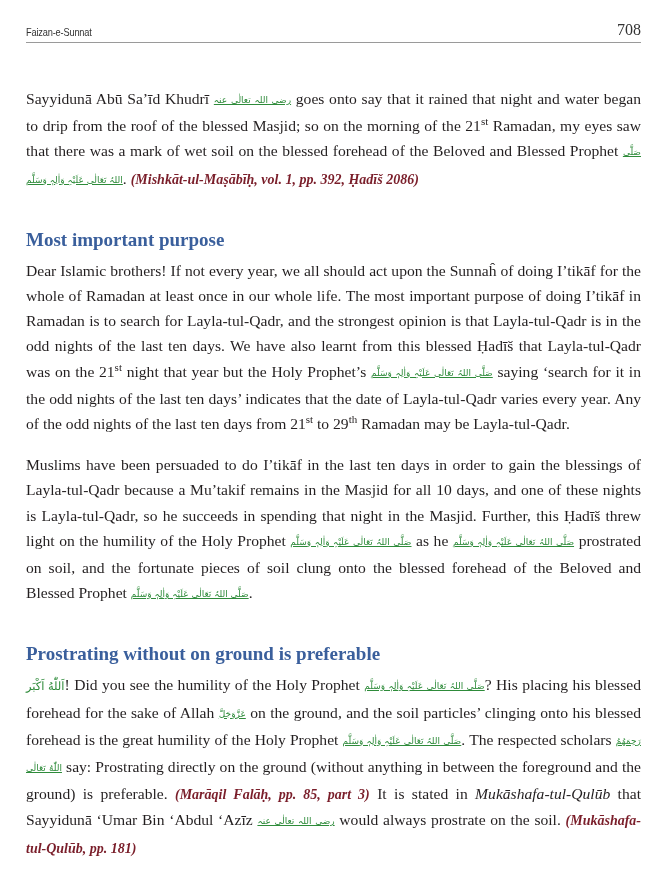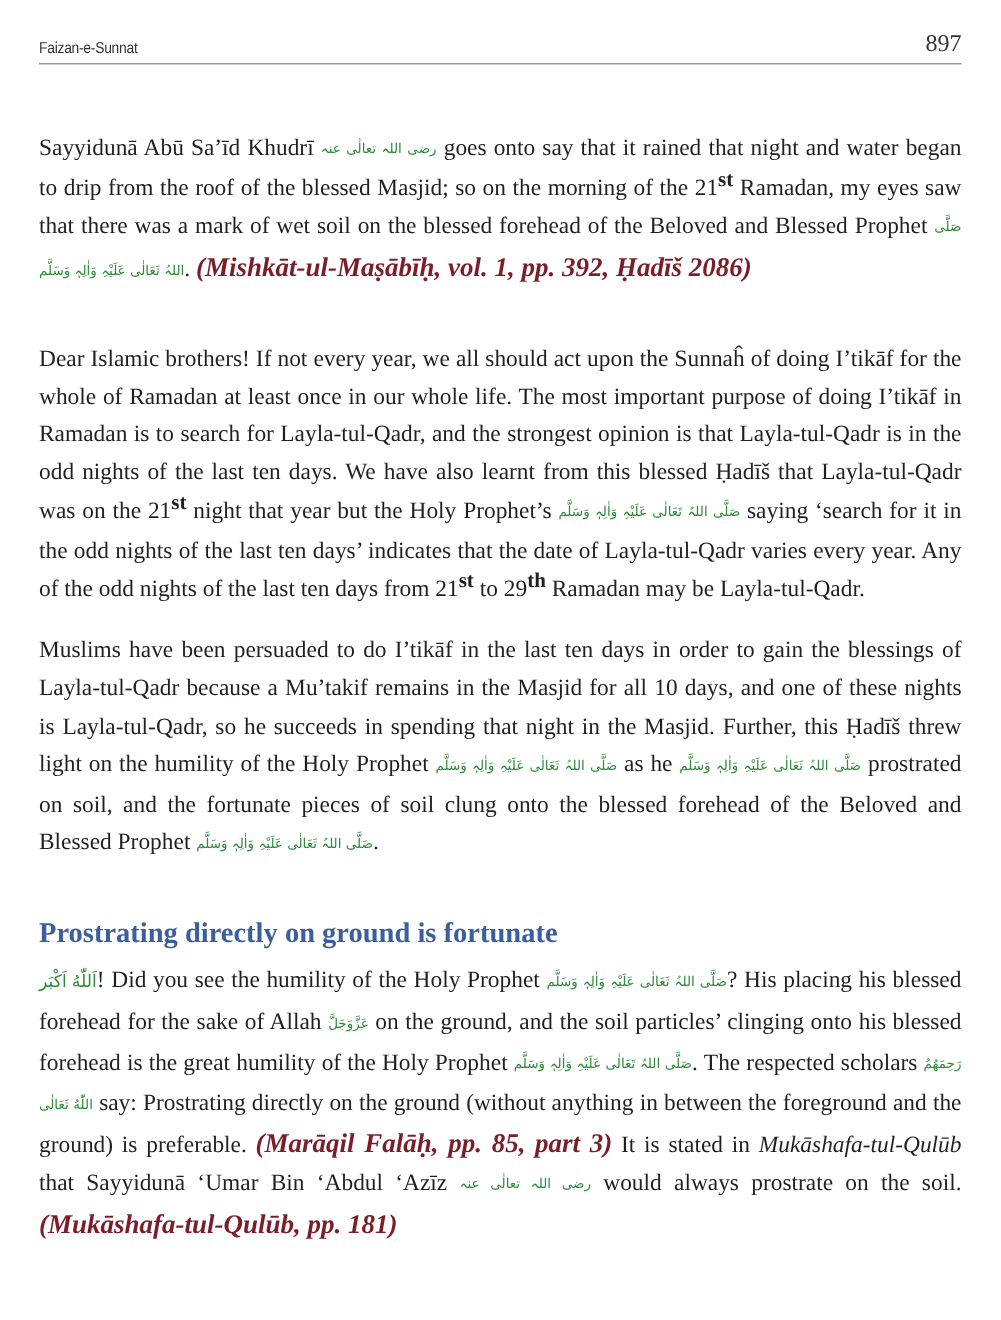--- a/index.html
+++ b/index.html
@@ -30,55 +30,56 @@
       margin: 0; font-size: 15.6px; line-height: 25.2px;
       text-align: justify; text-align-last: left;
     }
     .gap-para { height: 16px; }
     .gap-section { height: 33px; }
     h2.section-heading {
       margin: 0 0 4px 0; font-size: 19px; line-height: 28px;
       font-weight: bold; color: #3a5f9c;
     }
     .citation {
-      font-style: italic; font-weight: bold; color: #7a1e2a; font-size: 18px;
+      font-style: italic; font-weight: bold; color: #7a1e2a; font-size: 14px;
     }
     .honorific {
       font-family: "DejaVu Sans", sans-serif;
       color: #2e8b3a; font-size: 9px; vertical-align: 1px;
-      direction: rtl; unicode-bidi: isolate;
+      direction: rtl; unicode-bidi: isolate; text-decoration: underline;
     }
     .honorific-lg {
       font-family: Liberation Serif, serif;
       color: #2e8b3a; font-size: 11.5px;
       direction: rtl; unicode-bidi: isolate;
     }
-    sup.ord { font-size: 14px; vertical-align: 6px; line-height: 0; font-weight: bold; }
+    sup.ord { font-size: 11px; vertical-align: 6px; line-height: 0; }
     em.book { }
   </style>
 </head>
 <body>
 
 <div class="page-header">
   <span class="running-title">Faizan-e-Sunnat</span>
-  <span class="page-number">897</span>
+  <span class="page-number">708</span>
 </div>
 
 <div class="content">
 
   <p class="para"><span>Sayyidunā Abū Sa’īd Khudrī </span><span class="honorific">رضی اللہ تعالٰی عنہ</span><span> goes onto say that it rained that night and water began to drip from the roof of the blessed Masjid; so on the morning of the 21</span><sup class="ord">st</sup><span> Ramadan, my eyes saw that there was a mark of wet soil on the blessed forehead of the Beloved and Blessed Prophet </span><span class="honorific">صَلَّی اللہُ تَعَالٰی عَلَیْہِ وَاٰلِہٖ وَسَلَّم</span><span>. </span><span class="citation">(Mishkāt-ul-Maṣābīḥ, vol. 1, pp. 392, Ḥadīš 2086)</span></p>
 
   <div class="gap-section"></div>
 
+  <h2 class="section-heading">Most important purpose</h2>
 
   <p class="para"><span>Dear Islamic brothers! If not every year, we all should act upon the Sunnaĥ of doing I’tikāf for the whole of Ramadan at least once in our whole life. The most important purpose of doing I’tikāf in Ramadan is to search for Layla-tul-Qadr, and the strongest opinion is that Layla-tul-Qadr is in the odd nights of the last ten days. We have also learnt from this blessed Ḥadīš that Layla-tul-Qadr was on the 21</span><sup class="ord">st</sup><span> night that year but the Holy Prophet’s </span><span class="honorific">صَلَّی اللہُ تَعَالٰی عَلَیْہِ وَاٰلِہٖ وَسَلَّم</span><span> saying ‘search for it in the odd nights of the last ten days’ indicates that the date of Layla-tul-Qadr varies every year. Any of the odd nights of the last ten days from 21</span><sup class="ord">st</sup><span> to 29</span><sup class="ord">th</sup><span> Ramadan may be Layla-tul-Qadr.</span></p>
 
   <div class="gap-para"></div>
 
   <p class="para"><span>Muslims have been persuaded to do I’tikāf in the last ten days in order to gain the blessings of Layla-tul-Qadr because a Mu’takif remains in the Masjid for all 10 days, and one of these nights is Layla-tul-Qadr, so he succeeds in spending that night in the Masjid. Further, this Ḥadīš threw light on the humility of the Holy Prophet </span><span class="honorific">صَلَّی اللہُ تَعَالٰی عَلَیْہِ وَاٰلِہٖ وَسَلَّم</span><span> as he </span><span class="honorific">صَلَّی اللہُ تَعَالٰی عَلَیْہِ وَاٰلِہٖ وَسَلَّم</span><span> prostrated on soil, and the fortunate pieces of soil clung onto the blessed forehead of the Beloved and Blessed Prophet </span><span class="honorific">صَلَّی اللہُ تَعَالٰی عَلَیْہِ وَاٰلِہٖ وَسَلَّم</span><span>.</span></p>
 
   <div class="gap-section"></div>
 
-  <h2 class="section-heading">Prostrating directly on ground is fortunate</h2>
+  <h2 class="section-heading">Prostrating without on ground is preferable</h2>
 
   <p class="para"><span class="honorific-lg">اَللّٰهُ اَكْبَر</span><span>! Did you see the humility of the Holy Prophet </span><span class="honorific">صَلَّی اللہُ تَعَالٰی عَلَیْہِ وَاٰلِہٖ وَسَلَّم</span><span>? His placing his blessed forehead for the sake of Allah </span><span class="honorific">عَزَّوَجَلَّ</span><span> on the ground, and the soil particles’ clinging onto his blessed forehead is the great humility of the Holy Prophet </span><span class="honorific">صَلَّی اللہُ تَعَالٰی عَلَیْہِ وَاٰلِہٖ وَسَلَّم</span><span>. The respected scholars </span><span class="honorific">رَحِمَهُمُ اللّٰهُ تَعَالٰی</span><span> say: Prostrating directly on the ground (without anything in between the foreground and the ground) is preferable. </span><span class="citation">(Marāqil Falāḥ, pp. 85, part 3)</span><span> It is stated in </span><em class="book">Mukāshafa-tul-Qulūb</em><span> that Sayyidunā ‘Umar Bin ‘Abdul ‘Azīz </span><span class="honorific">رضی اللہ تعالٰی عنہ</span><span> would always prostrate on the soil. </span><span class="citation">(Mukāshafa-tul-Qulūb, pp. 181)</span></p>
 
 </div>
 
 </body></html>

